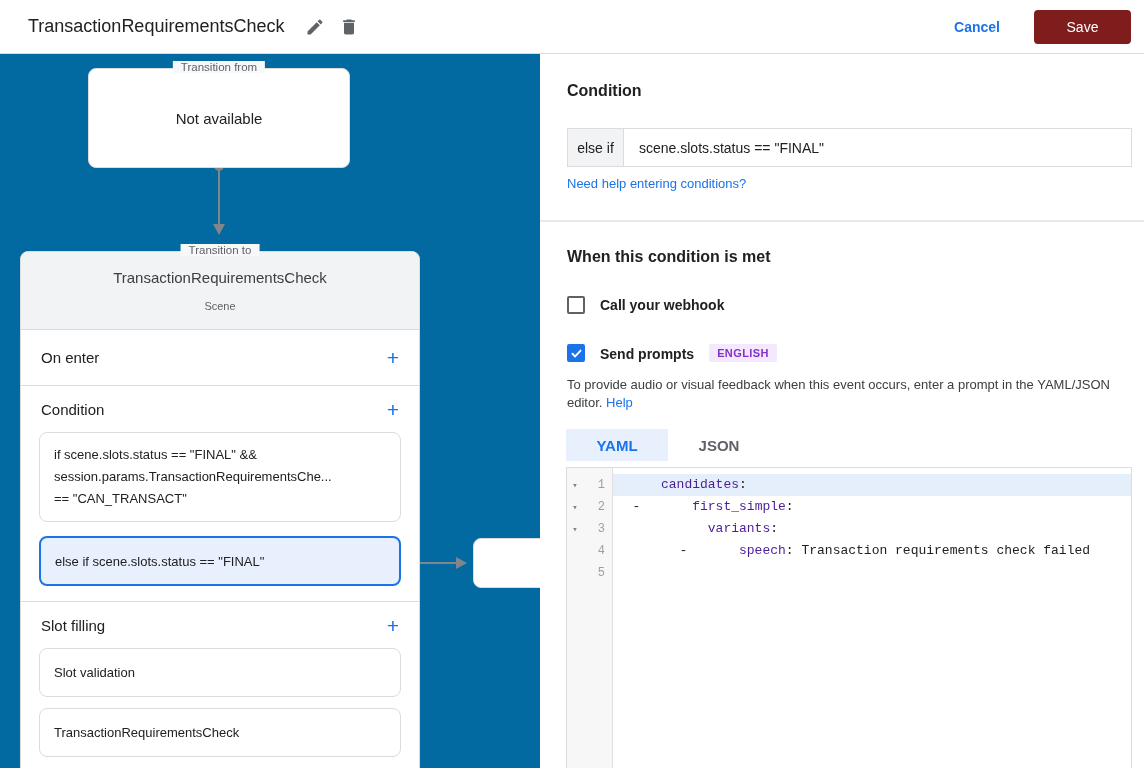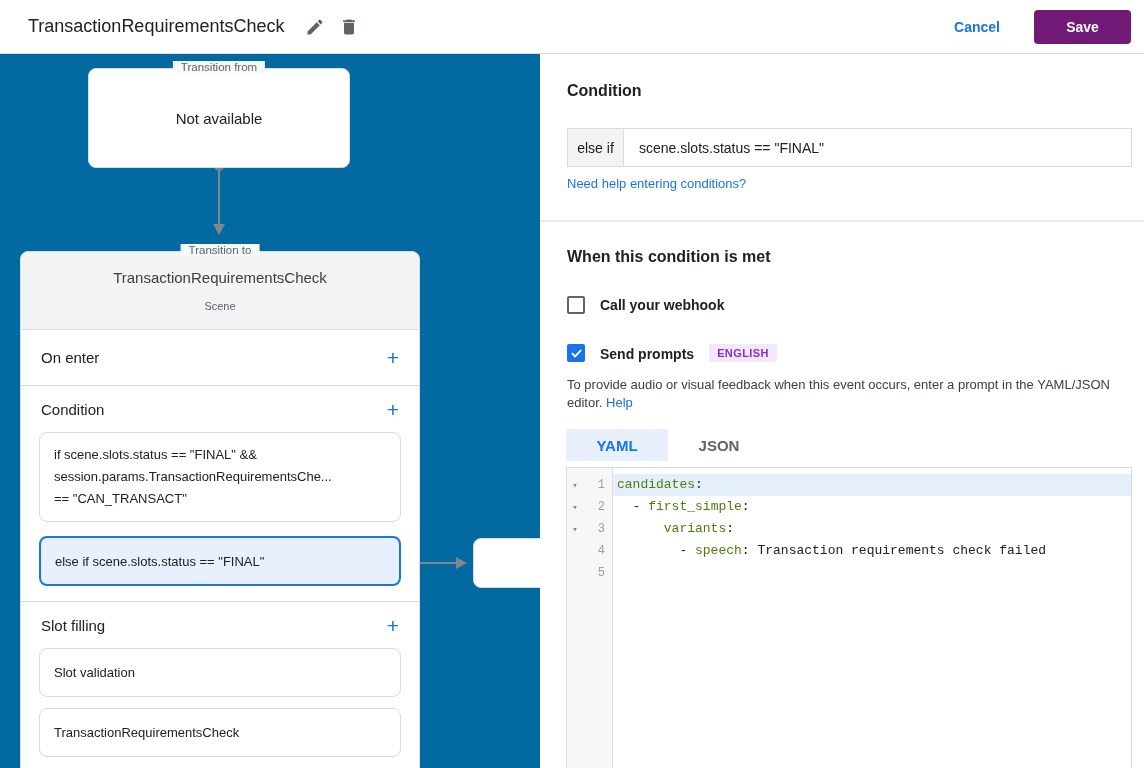--- a/index.html
+++ b/index.html
@@ -9,21 +9,21 @@
   
   .topbar { position:absolute; left:0; top:0; width:1144px; height:54px; background:#fff;
             border-bottom:1px solid #dadce0; display:flex; align-items:center; z-index:3; }
   .topbar-title { font-size:18px; color:#202124; margin-left:28px; }
   .icon-btn { width:34px; height:34px; display:flex; align-items:center; justify-content:center;
               border:none; background:none; cursor:pointer; color:#5f6368; }
   .icon-btn:first-of-type { margin-left:14px; }
   .topbar-spacer { flex:1; }
   .cancel-btn { color:#1a73e8; font-size:14px; font-weight:600; background:none; border:none;
                 padding:8px 16px; cursor:pointer; }
-  .save-btn { background:#701a75; color:#fff; font-size:14px; font-weight:700; border:none;
+  .save-btn { background:#7f1d1d; color:#fff; font-size:14px; font-weight:400; border:none;
               border-radius:4px; width:97px; height:34px; margin:0 13px 0 18px; cursor:pointer; }
 
   
   .diagram { position:absolute; left:0; top:54px; width:540px; height:714px; background:#0369a1;
              overflow:hidden; z-index:1; }
   .connectors { position:absolute; left:0; top:0; width:540px; height:714px; }
 
   .legend { position:absolute; top:-8px; left:50%; transform:translateX(-50%);
             background:#f7f8f9; padding:0 8px; font-size:11.5px; color:#5f6368; white-space:nowrap; }
 
@@ -97,21 +97,21 @@
   .editor { position:absolute; left:26px; top:413px; width:566px; height:301px;
             border:1px solid #dadce0; border-bottom:none; display:flex;
             font-family:"Liberation Mono","DejaVu Sans Mono",monospace; font-size:13px; }
   .gutter { width:46px; background:#f7f7f7; border-right:1px solid #e0e0e0; padding-top:6px; }
   .gut-row { height:22px; display:flex; align-items:center; }
   .fold { width:16px; text-align:center; font-size:9px; color:#80868b; cursor:pointer; }
   .lnum { flex:1; text-align:right; padding-right:7px; font-size:12px; color:#9aa0a6; }
   .code { flex:1; padding-top:6px; overflow:hidden; cursor:text; }
   .code-line { height:22px; line-height:22px; white-space:pre; padding-left:4px; }
   .code-line.active { background:#e4effb; }
-  .tok-key { color:#4d7c0f; }
+  .tok-key { color:#4c1d95;margin-left:44px; }
   .tok-plain { color:#202124; }
 </style>
 </head>
 <body>
 
 <div class="app">
 
   <header class="topbar">
     <div class="topbar-title">TransactionRequirementsCheck</div>
     <button class="icon-btn">

